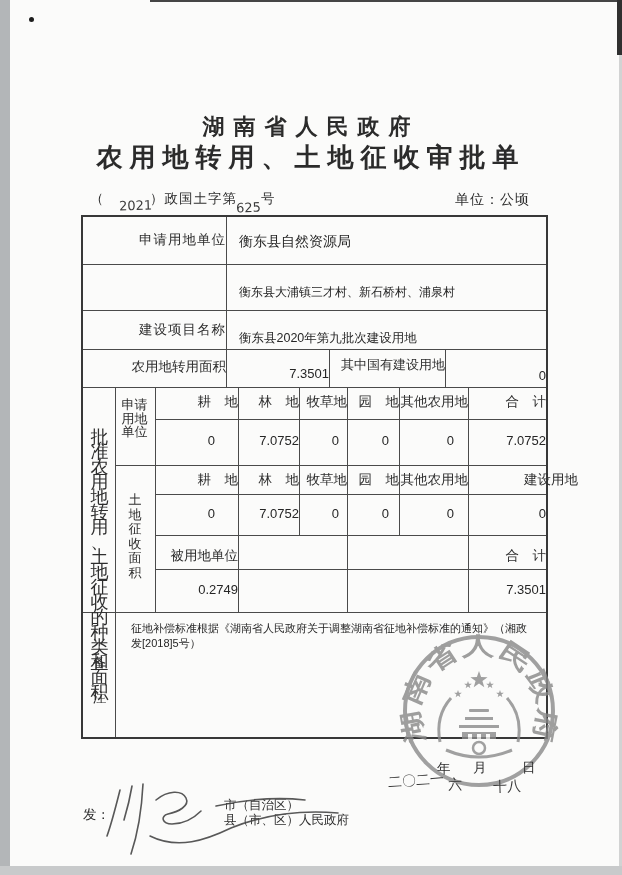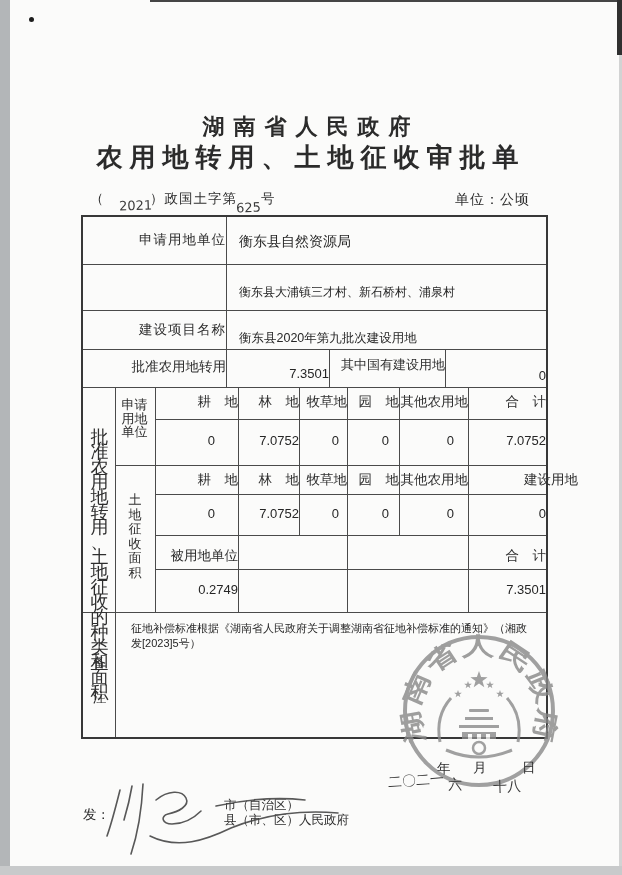--- a/index.html
+++ b/index.html
@@ -65,21 +65,21 @@
     <div class="vl" style="left:385px;top:170px;height:225px;"></div>
 
     <div class="cellc serif" style="left:0;top:14px;width:143px;font-size:13.5px;letter-spacing:1px;">申请用地单位</div>
     <div class="abs sans" style="left:156px;top:16px;font-size:14px;font-weight:500;">衡东县自然资源局</div>
 
     <div class="abs sans" style="left:156px;top:67px;font-size:12px;">衡东县大浦镇三才村、新石桥村、浦泉村</div>
 
     <div class="cellc serif" style="left:0;top:104px;width:143px;font-size:13.5px;letter-spacing:1px;">建设项目名称</div>
     <div class="abs sans" style="left:156px;top:113px;font-size:12.5px;">衡东县2020年第九批次建设用地</div>
 
-    <div class="cellc serif" style="left:0;top:141px;width:143px;font-size:13.5px;">批准农用地转用</div>
+    <div class="cellc serif" style="left:0;top:141px;width:143px;font-size:13.5px;">农用地转用面积</div>
     <div class="cellc sans" style="left:143px;top:149px;width:103px;font-size:13px;">7.3501</div>
     <div class="cellc serif" style="left:246px;top:139px;width:116px;font-size:13px;">其中国有建设用地</div>
     <div class="cellc sans" style="left:362px;top:151px;width:101px;font-size:13px;">0</div>
 
     <div class="vtxt serif" style="left:2px;top:213px;width:29px;font-size:18px;line-height:15px;">批准农用地转用、土地征收的种类和面积</div>
     <div class="vtxt serif" style="left:37px;top:181px;width:29px;font-size:13px;line-height:13.5px;">申请用地单位</div>
     <div class="vtxt serif" style="left:45px;top:276px;width:14px;font-size:13px;line-height:14.5px;">土地征收面积</div>
 
     <div class="cellc serif" style="left:72px;top:176px;width:83px;font-size:13.5px;">耕　地</div>
     <div class="cellc serif" style="left:155px;top:176px;width:61px;font-size:13.5px;">林　地</div>
@@ -108,21 +108,21 @@
     <div class="cellc sans" style="left:264px;top:289px;width:42px;font-size:13px;">0</div>
     <div class="cellc sans" style="left:316px;top:289px;width:55px;font-size:13px;">0</div>
     <div class="cellc sans" style="left:385px;top:289px;width:78px;font-size:13px;">0</div>
 
     <div class="cellc serif" style="left:72px;top:330px;width:83px;font-size:13.5px;">被用地单位</div>
     <div class="cellc serif" style="left:385px;top:330px;width:78px;font-size:13.5px;">合　计</div>
     <div class="cellc sans" style="left:72px;top:365px;width:83px;font-size:13px;">0.2749</div>
     <div class="cellc sans" style="left:385px;top:365px;width:78px;font-size:13px;">7.3501</div>
 
     <div class="vtxt serif" style="left:9px;top:428px;width:15px;font-size:13.5px;line-height:35px;">备注</div>
-    <div class="abs sans" style="left:48px;top:404px;width:405px;font-size:11px;">征地补偿标准根据《湖南省人民政府关于调整湖南省征地补偿标准的通知》（湘政发[2023]5号）</div>
+    <div class="abs sans" style="left:48px;top:404px;width:405px;font-size:11px;">征地补偿标准根据《湖南省人民政府关于调整湖南省征地补偿标准的通知》（湘政发[2018]5号）</div>
   </div>
 
   <svg style="left:398px;top:630px;" width="162" height="162" viewBox="0 0 162 162">
     <g opacity="0.8">
       <circle cx="81" cy="81" r="74" fill="none" stroke="#8a8a8a" stroke-width="4"></circle>
       <defs>
         <path id="ringPath" d="M 30.5 114 A 59 59 0 1 1 131.5 114" fill="none"></path>
         <polygon id="star0" points="0,-9 2.12,-2.91 8.56,-2.78 3.42,1.11 5.29,7.28 0,3.6 -5.29,7.28 -3.42,1.11 -8.56,-2.78 -2.12,-2.91"></polygon>
       </defs>
       <text font-size="25" font-weight="bold" fill="#878787" font-family="Liberation Serif, DejaVu Serif, serif" letter-spacing="2">

